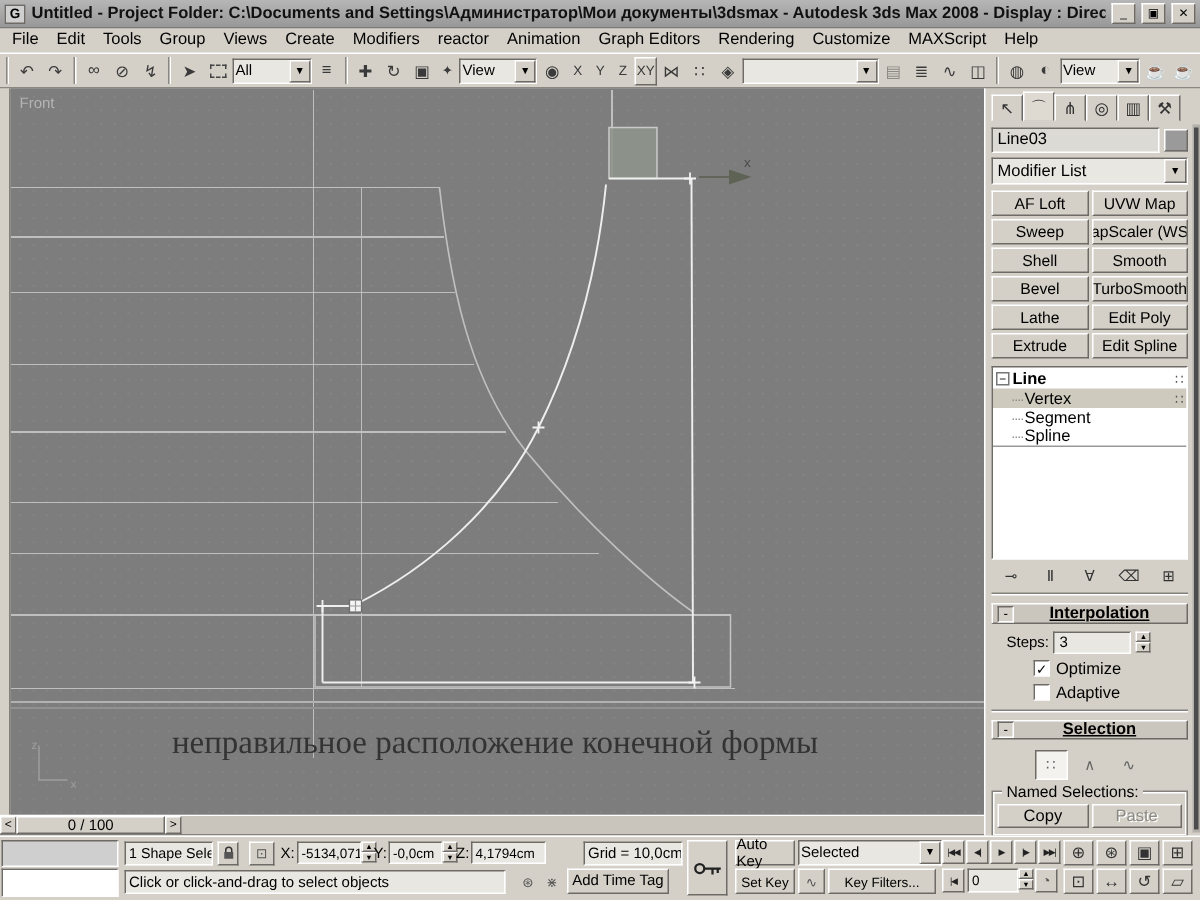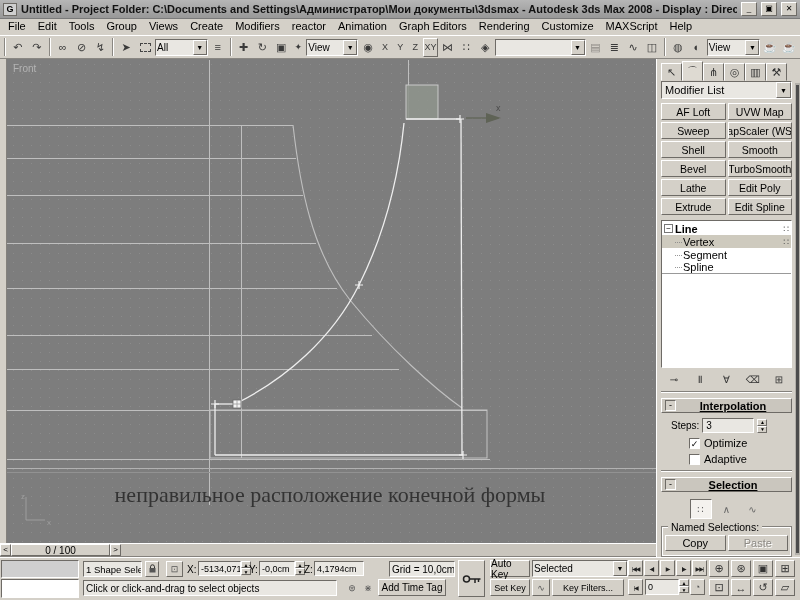--- a/index.html
+++ b/index.html
@@ -275,20 +275,24 @@
   <div class="panel">
     <div class="tabs">
       <div class="tab btn">↖</div>
       <div class="tab btn active">⌒</div>
       <div class="tab btn">⋔</div>
       <div class="tab btn">◎</div>
       <div class="tab btn">▥</div>
       <div class="tab btn">⚒</div>
     </div>
 
+    <div class="name-row">
+      <div class="name-field sunken">Line03</div>
+      <div class="color-swatch raised"></div>
+    </div>
 
     <div class="modlist sunken">
       <span>Modifier List</span>
       <span class="dda raised btn">▼</span>
     </div>
 
     <div class="mod-grid">
       <div class="mod-btn raised btn">AF Loft</div>
       <div class="mod-btn raised btn">UVW Map</div>
       <div class="mod-btn raised btn">Sweep</div>

